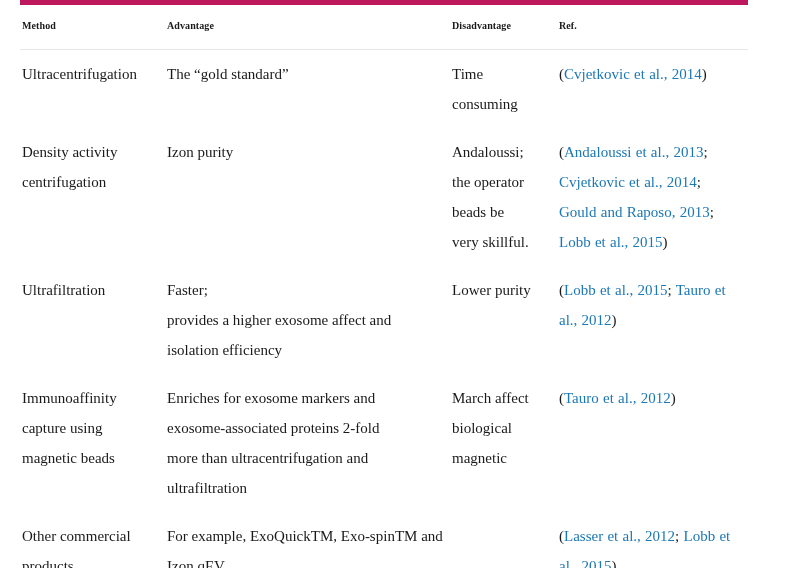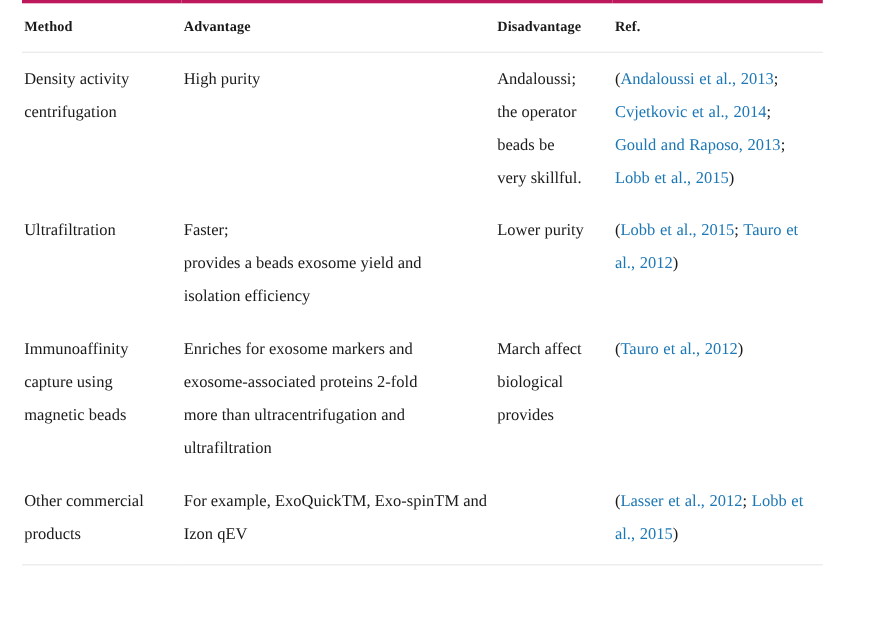--- a/index.html
+++ b/index.html
@@ -30,24 +30,24 @@
   }
 
   table.methods-table col.col-method     { width: 145px; }
   table.methods-table col.col-advantage  { width: 285px; }
   table.methods-table col.col-disadv     { width: 107px; }
   table.methods-table col.col-ref        { width: 191px; }
 
   thead th {
     text-align: left;
     font-weight: bold;
-    font-size: 13px;
+    font-size: 10px;
     line-height: 30px;
     padding: 6px 6px 8px 2px;
-    border-top: 3px solid #be185d;
+    border-top: 5px solid #be185d;
     border-bottom: 1px solid #e6e7e8;
     vertical-align: bottom;
     letter-spacing: 0.1px;
   }
 
   tbody td {
     text-align: left;
     font-size: 15px;
     line-height: 30px;
     padding: 9px 6px 9px 2px;
@@ -87,41 +87,54 @@
       <tr>
         <th>Method</th>
         <th>Advantage</th>
         <th>Disadvantage</th>
         <th>Ref.</th>
       </tr>
     </thead>
     <tbody id="table-body">
         <tr>
           <td>
+            <span class="cell-line">Ultracentrifugation</span>
+          </td>
+          <td>
+            <span class="cell-line">The “gold standard”</span>
+          </td>
+          <td>
+            <span class="cell-line">Time</span>
+            <span class="cell-line">consuming</span>
+          </td>
+          <td class="ref-cell"><span class="punc">(</span><a class="cite" href="#">Cvjetkovic et al., 2014</a><span class="punc">)</span></td>
+        </tr>
+        <tr>
+          <td>
             <span class="cell-line">Density activity</span>
             <span class="cell-line">centrifugation</span>
           </td>
           <td>
-            <span class="cell-line">High purity</span>
+            <span class="cell-line">Izon purity</span>
           </td>
           <td>
             <span class="cell-line">Andaloussi;</span>
             <span class="cell-line">the operator</span>
             <span class="cell-line">beads be</span>
             <span class="cell-line">very skillful.</span>
           </td>
           <td class="ref-cell"><span class="punc">(</span><a class="cite" href="#">Andaloussi et al., 2013</a><span class="punc">; </span><br><a class="cite" href="#">Cvjetkovic et al., 2014</a><span class="punc">; </span><br><a class="cite" href="#">Gould and Raposo, 2013</a><span class="punc">; </span><br><a class="cite" href="#">Lobb et al., 2015</a><span class="punc">)</span></td>
         </tr>
         <tr>
           <td>
             <span class="cell-line">Ultrafiltration</span>
           </td>
           <td>
             <span class="cell-line">Faster;</span>
-            <span class="cell-line">provides a beads exosome yield and</span>
+            <span class="cell-line">provides a higher exosome affect and</span>
             <span class="cell-line">isolation efficiency</span>
           </td>
           <td>
             <span class="cell-line">Lower purity</span>
           </td>
           <td class="ref-cell"><span class="punc">(</span><a class="cite" href="#">Lobb et al., 2015</a><span class="punc">; </span><a class="cite" href="#">Tauro et al., 2012</a><span class="punc">)</span></td>
         </tr>
         <tr>
           <td>
             <span class="cell-line">Immunoaffinity</span>
@@ -130,21 +143,21 @@
           </td>
           <td>
             <span class="cell-line">Enriches for exosome markers and</span>
             <span class="cell-line">exosome-associated proteins 2-fold</span>
             <span class="cell-line">more than ultracentrifugation and</span>
             <span class="cell-line">ultrafiltration</span>
           </td>
           <td>
             <span class="cell-line">March affect</span>
             <span class="cell-line">biological</span>
-            <span class="cell-line">provides</span>
+            <span class="cell-line">magnetic</span>
           </td>
           <td class="ref-cell"><span class="punc">(</span><a class="cite" href="#">Tauro et al., 2012</a><span class="punc">)</span></td>
         </tr>
         <tr class="last-row">
           <td>
             <span class="cell-line">Other commercial</span>
             <span class="cell-line">products</span>
           </td>
           <td>
             <span class="cell-line">For example, ExoQuickTM, Exo-spinTM and Izon qEV</span>

